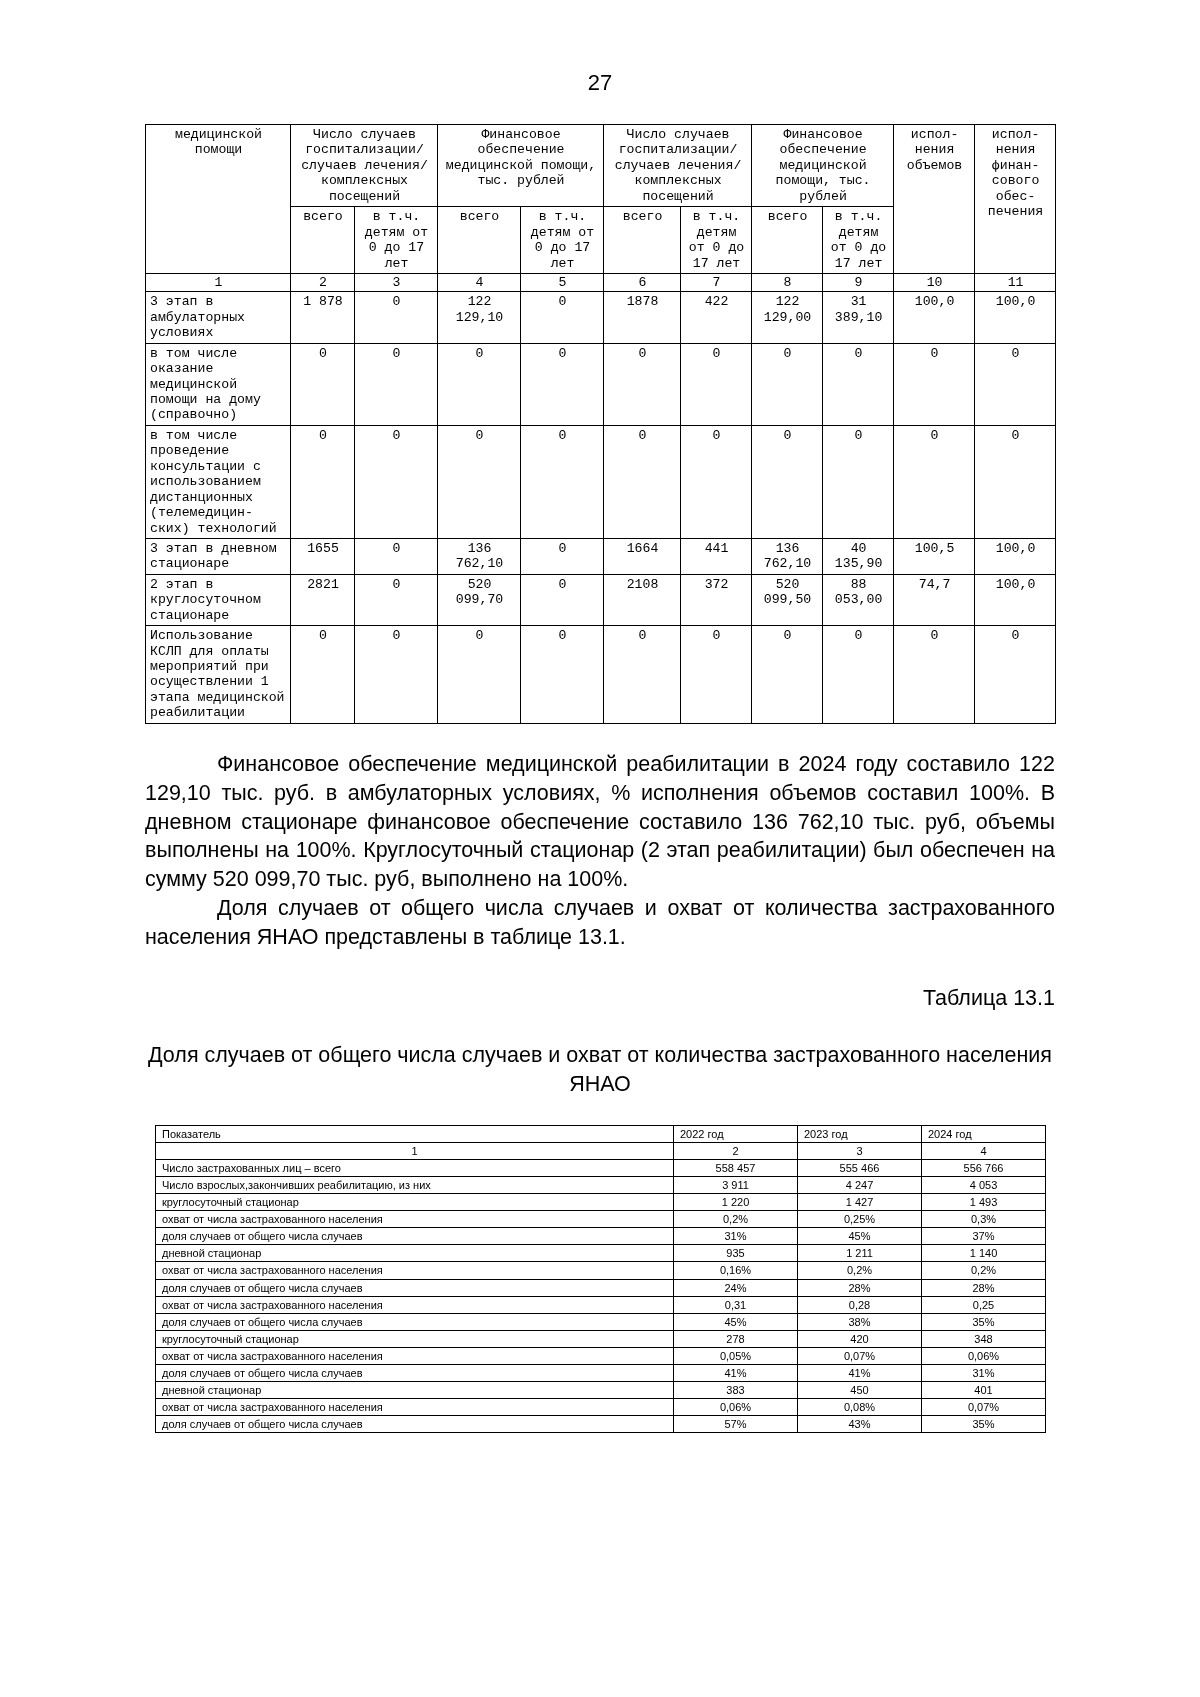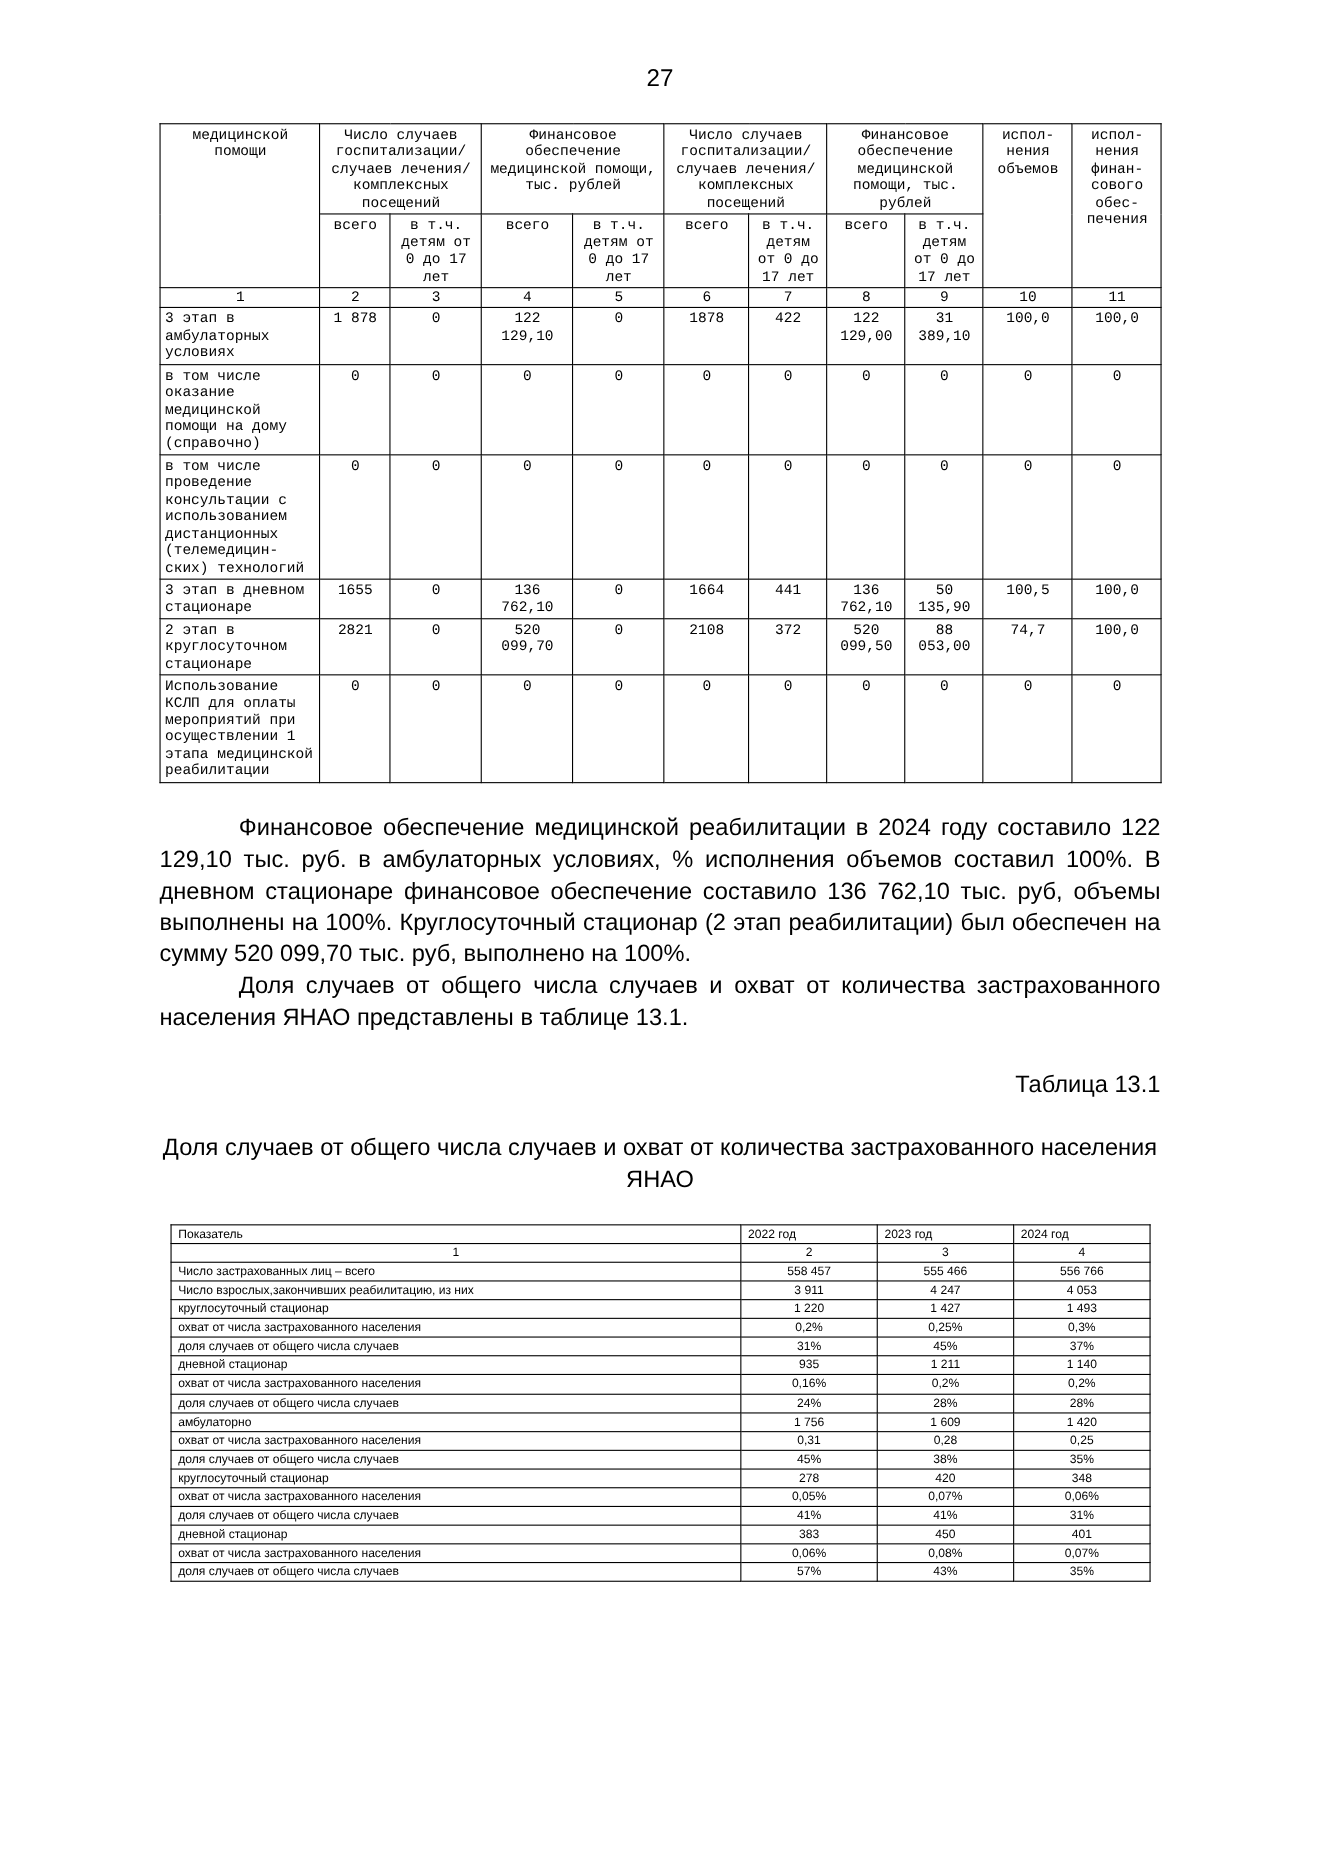--- a/index.html
+++ b/index.html
@@ -12,21 +12,21 @@
     height: 1697px;
     font-family: "Liberation Sans", sans-serif;
     color: #000000;
     position: relative;
     overflow: hidden;
   }
   .page {
     width: 1200px;
     height: 1206px;
     box-sizing: border-box;
-    padding: 0;
+    padding: 12px;
     position: relative;
   }
   .page-number {
     text-align: center;
     font-size: 22px;
     padding-top: 58px;
     padding-bottom: 0px;
     letter-spacing: 0px;
   }
 
@@ -235,21 +235,21 @@
           </tr>
           <tr>
             <td class="lbl">3 этап в дневном стационаре</td>
             <td class="num">1655</td>
             <td class="num">0</td>
             <td class="num">136 762,10</td>
             <td class="num">0</td>
             <td class="num">1664</td>
             <td class="num">441</td>
             <td class="num">136 762,10</td>
-            <td class="num">50 135,90</td>
+            <td class="num">40 135,90</td>
             <td class="num">100,5</td>
             <td class="num">100,0</td>
           </tr>
           <tr>
             <td class="lbl">2 этап в круглосуточном стационаре</td>
             <td class="num">2821</td>
             <td class="num">0</td>
             <td class="num">520 099,70</td>
             <td class="num">0</td>
             <td class="num">2108</td>
@@ -347,26 +347,20 @@
             <td class="val">0,2%</td>
             <td class="val">0,2%</td>
           </tr>
           <tr>
             <td class="ind">доля случаев от общего числа случаев</td>
             <td class="val">24%</td>
             <td class="val">28%</td>
             <td class="val">28%</td>
           </tr>
           <tr>
-            <td class="ind">амбулаторно</td>
-            <td class="val">1 756</td>
-            <td class="val">1 609</td>
-            <td class="val">1 420</td>
-          </tr>
-          <tr>
             <td class="ind">охват от числа застрахованного населения</td>
             <td class="val">0,31</td>
             <td class="val">0,28</td>
             <td class="val">0,25</td>
           </tr>
           <tr>
             <td class="ind">доля случаев от общего числа случаев</td>
             <td class="val">45%</td>
             <td class="val">38%</td>
             <td class="val">35%</td>

